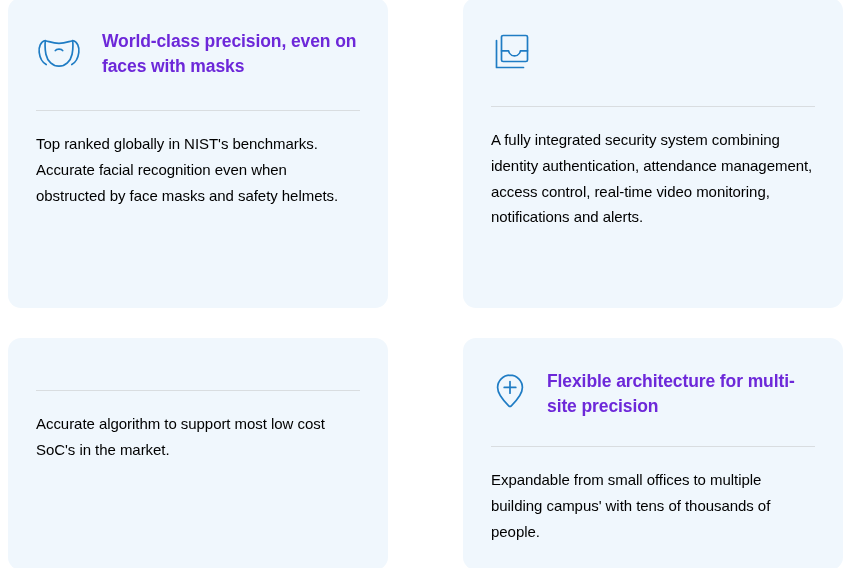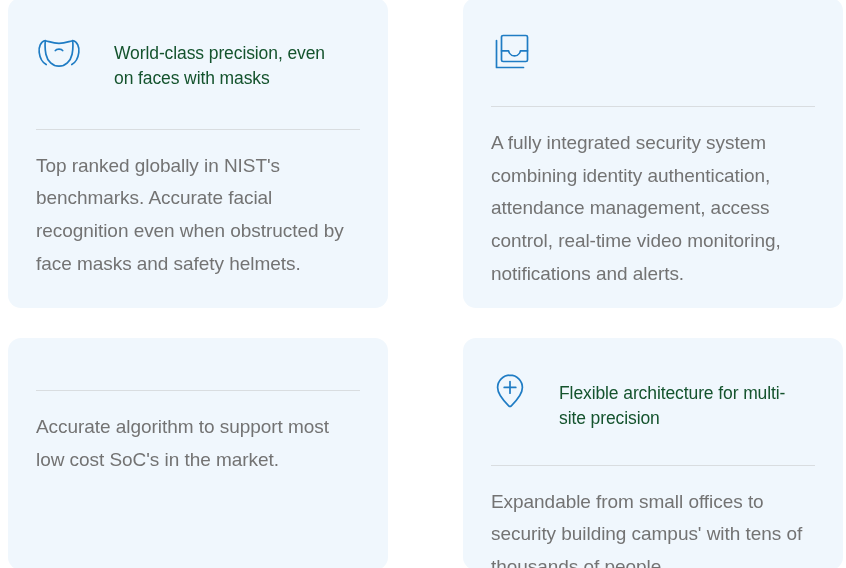--- a/index.html
+++ b/index.html
@@ -50,41 +50,41 @@
   .icon {
     flex: 0 0 auto;
     width: 44px;
     height: 44px;
     display: block;
     margin-top: 2px;
   }
   .icon svg { display: block; width: 100%; height: 100%; }
 
   .card-title {
-    color: #14532d;
+    color: #6d28d9;
     font-size: 17.5px;
     line-height: 1.42;
-    font-weight: 400;
+    font-weight: 700;
     letter-spacing: -0.1px;
-    margin: 12px;
+    margin: 0;
     padding-top: 1px;
   }
 
   .divider {
     height: 1px;
     background: #d9dde0;
     margin: 0 0 0 0;
     border: 0;
   }
   .div-wrap-tall { padding-top: 26px; }
   .div-wrap-short { padding-top: 22px; }
 
   .card-body {
-    color: #737373;
-    font-size: 19px;
+    color: #000000;
+    font-size: 15px;
     line-height: 1.72;
     font-weight: 400;
     letter-spacing: -0.05px;
     margin: 0;
     padding-top: 20px;
   }
 
   
   .icon-mask   { width: 50px; height: 44px; margin-left: -2px; }
   .icon-tray   { width: 42px; height: 44px; }
@@ -163,17 +163,17 @@
                      C31.4 10.7 25.9 5.2 19 5.2 Z" stroke="#1f7cc4" stroke-width="1.7" stroke-linejoin="round"></path>
 
             <path d="M19 11.6 V23.2 M13.2 17.4 H24.8" stroke="#1f7cc4" stroke-width="1.7" stroke-linecap="round"></path>
           </svg>
         </span>
         <h3 class="card-title">Flexible architecture for multi-site precision</h3>
       </div>
       <div class="div-wrap-short">
         <hr class="divider">
       </div>
-      <p class="card-body">Expandable from small offices to security building campus' with tens of thousands of people.</p>
+      <p class="card-body">Expandable from small offices to multiple building campus' with tens of thousands of people.</p>
     </div>
   </div>
 
 </div>
 
 </body></html>

